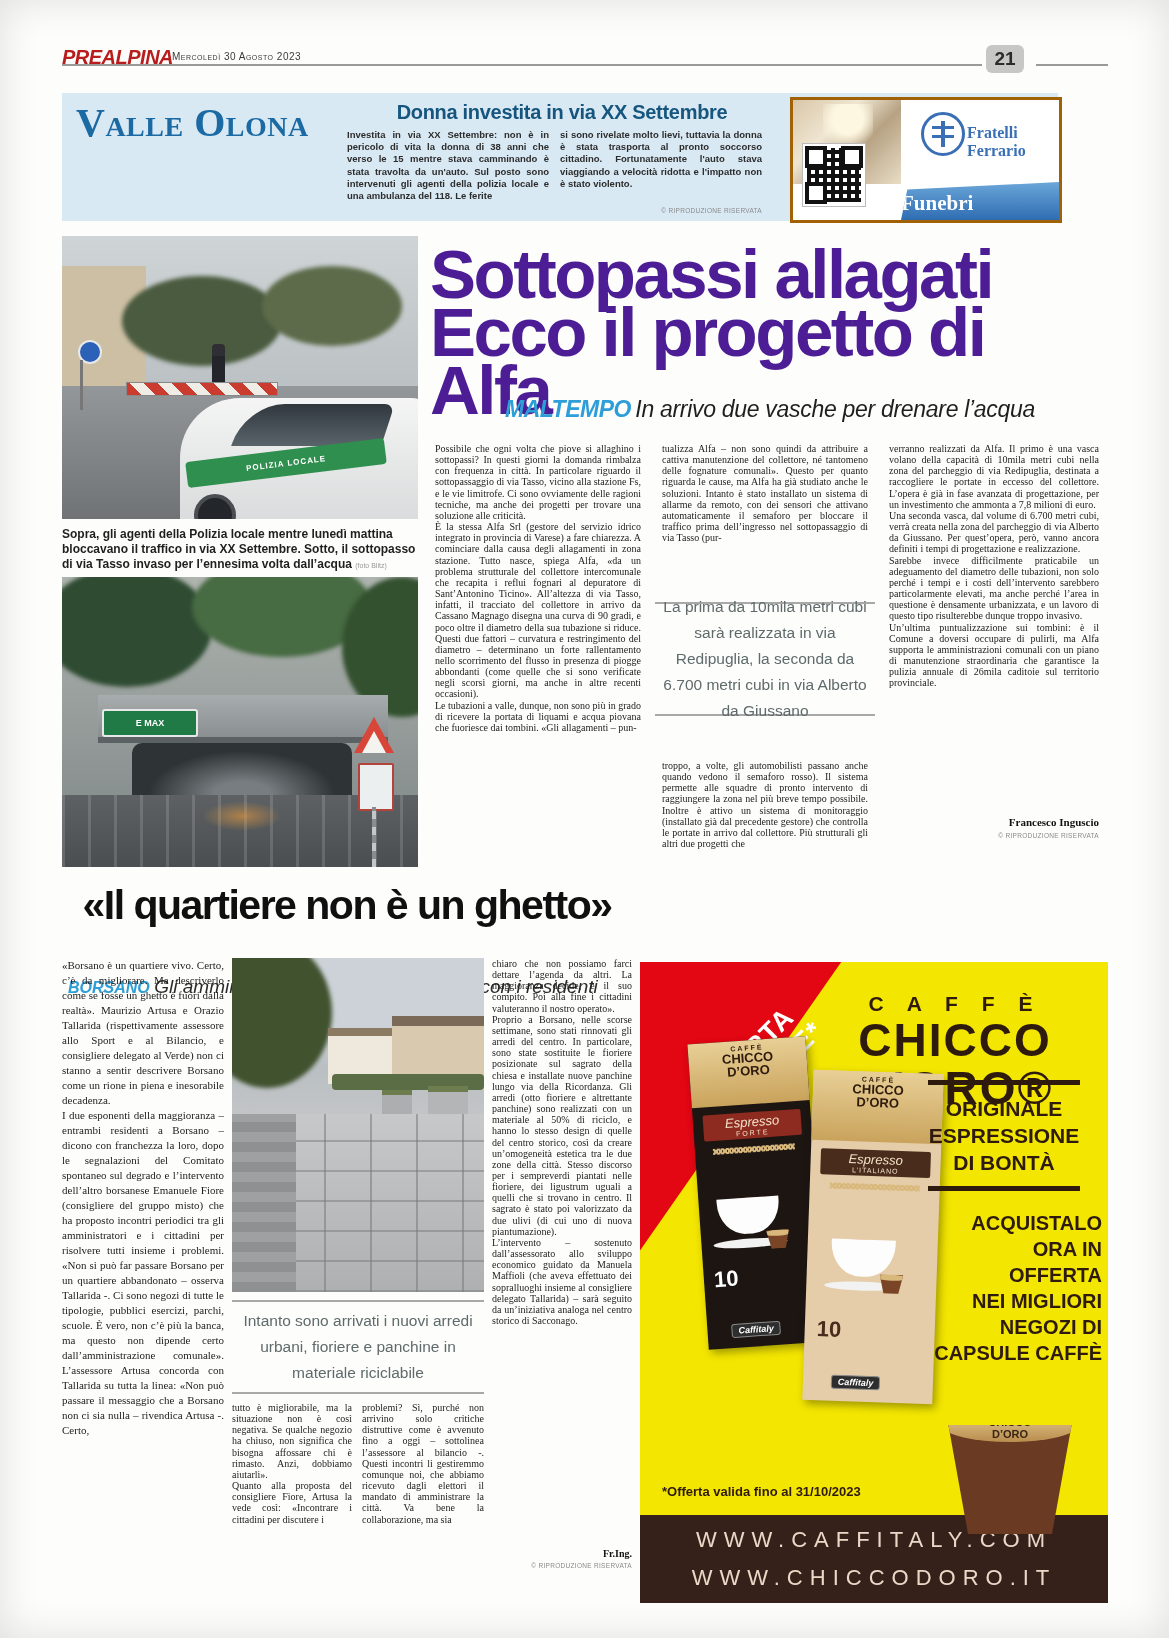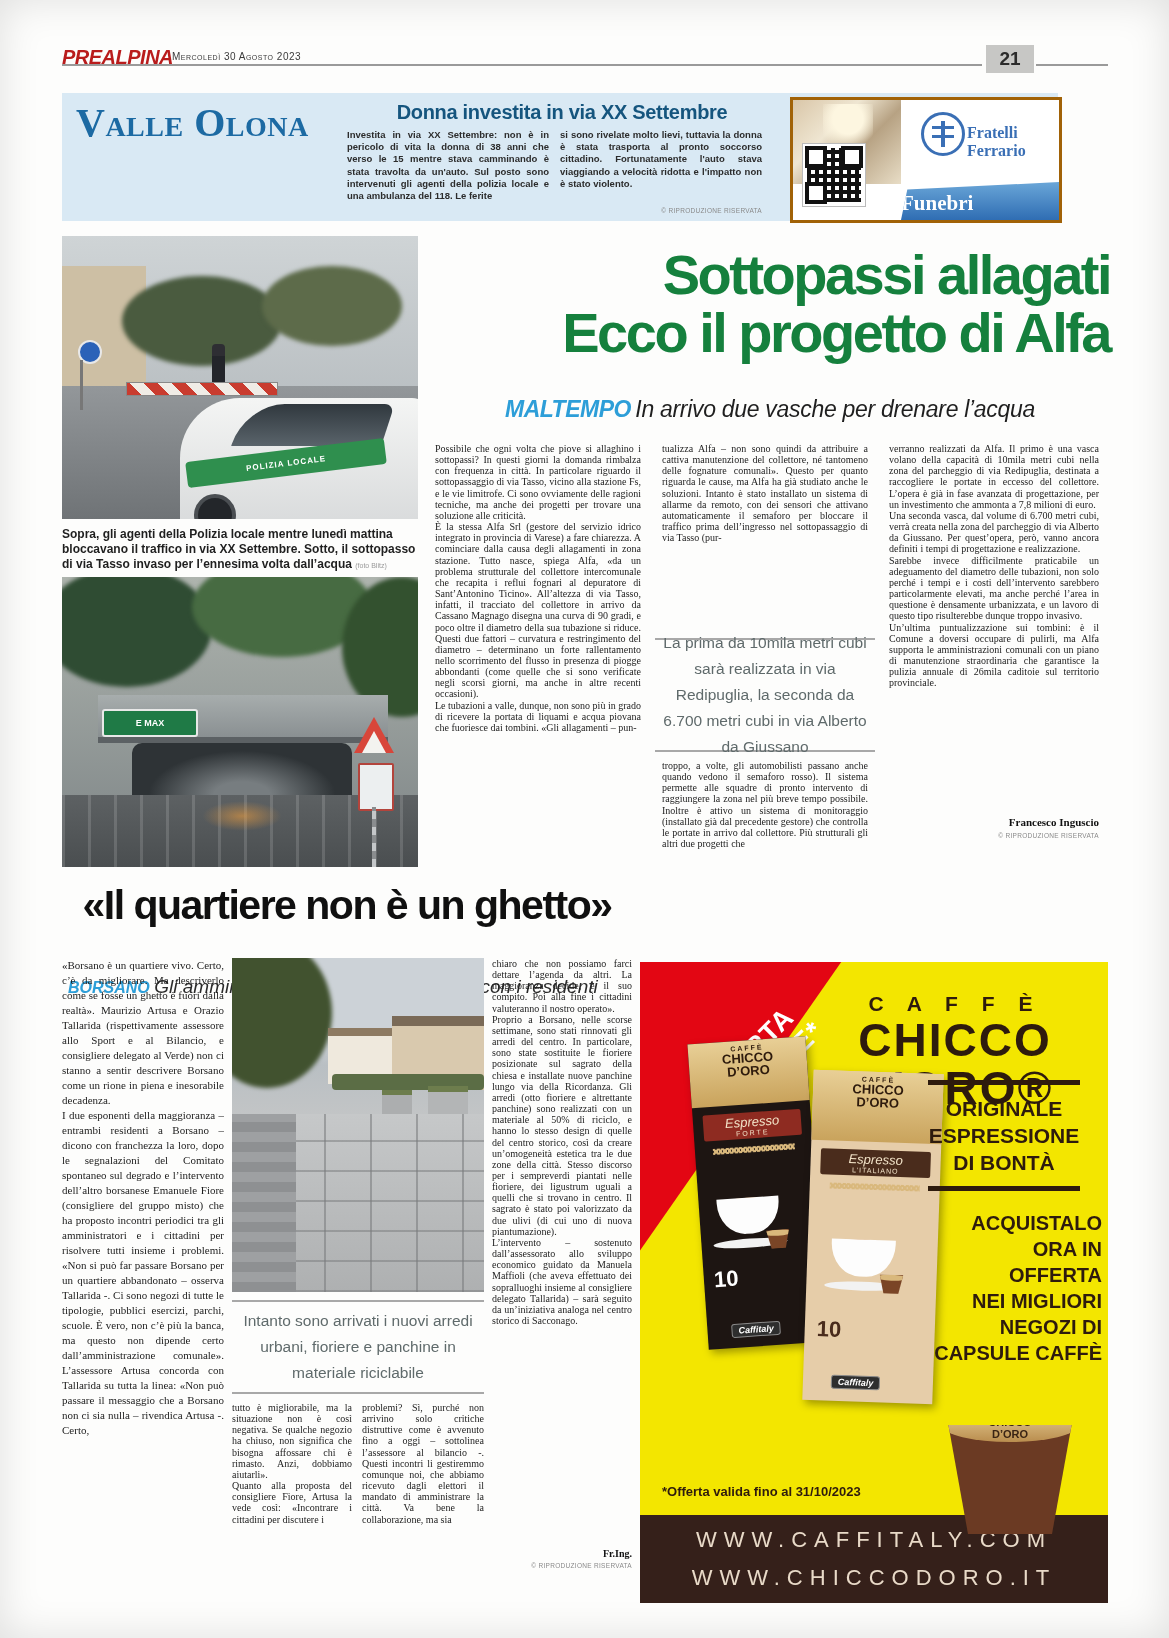--- a/index.html
+++ b/index.html
@@ -4,22 +4,22 @@
 <style>
   html,body{margin:0;padding:0;background:#d8d8d6;}
   #page{position:relative;width:1169px;height:1638px;margin:0 auto;background:#fdfdfc;
         font-family:"Liberation Sans",sans-serif;overflow:hidden;
         box-shadow:inset 0 0 40px rgba(0,0,0,.12);}
   .abs{position:absolute;}
   
   .masthead{font-style:italic;font-weight:700;font-size:20px;color:#b91c1c;letter-spacing:-.5px;}
   .dateline{font-size:10px;color:#3a3a3a;font-variant:small-caps;letter-spacing:.5px;}
   .hrule{height:2px;background:#9a9a9a;}
-  .pagenum{width:48px;height:28px;background:#c7c7c5;color:#2b2b2b;font-weight:700;
-           font-size:19px;display:flex;align-items:center;justify-content:center;}
+  .pagenum{width:38px;height:28px;background:#c7c7c5;color:#2b2b2b;font-weight:700;
+           font-size:19px;display:flex;align-items:center;justify-content:center;border-radius:6px;}
   
   .bluebox{background:#d9e9f4;}
   .sectitle{font-family:"Liberation Serif",serif;font-weight:700;color:#1c6aa3;
             font-variant:small-caps;font-size:40px;line-height:44px;letter-spacing:.5px;}
   .briefhead{font-weight:700;font-size:20px;color:#15557e;text-align:center;letter-spacing:-.3px;}
   .briefcol{font-size:9.5px;line-height:12.2px;font-weight:700;color:#2c2c2c;
             text-align:justify;white-space:pre-line;}
   .microcopy{font-size:6.5px;color:#8a8a8a;letter-spacing:.3px;}
   
   .fad{background:#fff;border:3px solid #a16207;overflow:hidden;}
@@ -32,21 +32,21 @@
   .qr-eye{position:absolute;width:14px;height:14px;border:4px solid #111;background:#fff;}
   .fflogo{border:3px solid #3a6fb5;border-radius:50%;}
   .fflogo:before{content:"";position:absolute;left:45%;top:15%;width:10%;height:70%;background:#3a6fb5;}
   .fflogo:after{content:"";position:absolute;left:20%;top:28%;width:60%;height:10%;background:#3a6fb5;box-shadow:0 9px 0 #3a6fb5;}
   .ffbrand{font-family:"Liberation Serif",serif;font-weight:700;color:#3a6fb5;font-size:16px;}
   .fband{background:linear-gradient(180deg,#6aa6d8,#2f6db3);
          clip-path:polygon(0 100%,4% 20%,100% 0,100% 100%);
          color:#fff;font-family:"Liberation Serif",serif;font-weight:700;font-size:21px;
          display:flex;align-items:flex-end;justify-content:flex-end;padding:0 10px 4px 0;box-sizing:border-box;}
   
-  .h-main{font-weight:700;color:#15803d;font-size:56px;line-height:58px;letter-spacing:-2.5px;text-align:right;}
+  .h-main{font-weight:700;color:#4c1d95;font-size:69px;line-height:58px;letter-spacing:-2.5px;text-align:left;}
   .kick{font-weight:700;font-style:italic;font-size:23px;color:#2d9ed8;letter-spacing:-.5px;}
   .subhead{font-style:italic;font-size:23px;color:#1f1f1f;letter-spacing:-.3px;}
   .h-two{font-weight:700;color:#101010;font-size:41px;letter-spacing:-1.5px;text-align:center;}
   .kick2{font-weight:700;font-style:italic;font-size:16px;color:#2d9ed8;}
   .subhead2{font-style:italic;font-size:19px;color:#2b2b2b;}
   
   .serifcol{font-family:"Liberation Serif",serif;font-size:10px;line-height:11.15px;
             color:#1c1c1c;text-align:justify;white-space:pre-line;overflow:hidden;
             hyphens:auto;-webkit-hyphens:auto;}
   .colA{font-size:11px;line-height:15px;}
@@ -175,21 +175,21 @@
   </div>
   <div class="abs" style="left:430px;top:396px;width:680px;text-align:center;">
     <span class="kick">MALTEMPO</span>
     <span class="subhead">In arrivo due vasche per drenare l’acqua</span>
   </div>
 
   <div class="abs serifcol" style="left:435px;top:443px;width:206px;height:414px;">Possibile che ogni volta che piove si allaghino i sottopassi? In questi giorni la domanda rimbalza con frequenza in città. In particolare riguardo il sottopassaggio di via Tasso, vicino alla stazione Fs, e le vie limitrofe. Ci sono ovviamente delle ragioni tecniche, ma anche dei progetti per trovare una soluzione alle criticità.
 È la stessa Alfa Srl (gestore del servizio idrico integrato in provincia di Varese) a fare chiarezza. A cominciare dalla causa degli allagamenti in zona stazione. Tutto nasce, spiega Alfa, «da un problema strutturale del collettore intercomunale che recapita i reflui fognari al depuratore di Sant’Antonino Ticino». All’altezza di via Tasso, infatti, il tracciato del collettore in arrivo da Cassano Magnago disegna una curva di 90 gradi, e poco oltre il diametro della sua tubazione si riduce. Questi due fattori – curvatura e restringimento del diametro – determinano un forte rallentamento nello scorrimento del flusso in presenza di piogge abbondanti (come quelle che si sono verificate negli scorsi giorni, ma anche in altre recenti occasioni).
 Le tubazioni a valle, dunque, non sono più in grado di ricevere la portata di liquami e acqua piovana che fuoriesce dai tombini. «Gli allagamenti – pun-</div>
   <div class="abs serifcol" style="left:662px;top:443px;width:206px;height:190px;">tualizza Alfa – non sono quindi da attribuire a cattiva manutenzione del collettore, né tantomeno delle fognature comunali». Questo per quanto riguarda le cause, ma Alfa ha già studiato anche le soluzioni. Intanto è stato installato un sistema di allarme da remoto, con dei sensori che attivano automaticamente il semaforo per bloccare il traffico prima dell’ingresso nel sottopassaggio di via Tasso (pur-</div>
-  <div class="abs pullq" style="left:655px;top:638px;width:220px;height:114px;">La prima da 10mila metri cubi sarà realizzata in via Redipuglia, la seconda da 6.700 metri cubi in via Alberto da Giussano</div>
+  <div class="abs pullq" style="left:655px;top:602px;width:220px;height:114px;">La prima da 10mila metri cubi sarà realizzata in via Redipuglia, la seconda da 6.700 metri cubi in via Alberto da Giussano</div>
   <div class="abs serifcol" style="left:662px;top:760px;width:206px;height:98px;">troppo, a volte, gli automobilisti passano anche quando vedono il semaforo rosso). Il sistema permette alle squadre di pronto intervento di raggiungere la zona nel più breve tempo possibile. Inoltre è attivo un sistema di monitoraggio (installato già dal precedente gestore) che controlla le portate in arrivo dal collettore. Più strutturali gli altri due progetti che</div>
   <div class="abs serifcol" style="left:889px;top:443px;width:210px;height:372px;">verranno realizzati da Alfa. Il primo è una vasca volano della capacità di 10mila metri cubi nella zona del parcheggio di via Redipuglia, destinata a raccogliere le portate in eccesso del collettore. L’opera è già in fase avanzata di progettazione, per un investimento che ammonta a 7,8 milioni di euro.
 Una seconda vasca, dal volume di 6.700 metri cubi, verrà creata nella zona del parcheggio di via Alberto da Giussano. Per quest’opera, però, vanno ancora definiti i tempi di progettazione e realizzazione.
 Sarebbe invece difficilmente praticabile un adeguamento del diametro delle tubazioni, non solo perché i tempi e i costi dell’intervento sarebbero particolarmente elevati, ma anche perché l’area in questione è densamente urbanizzata, e un lavoro di questo tipo risulterebbe dunque troppo invasivo.
 Un’ultima puntualizzazione sui tombini: è il Comune a doversi occupare di pulirli, ma Alfa supporta le amministrazioni comunali con un piano di manutenzione straordinaria che garantisce la pulizia annuale di 26mila caditoie sul territorio provinciale.</div>
   <div class="abs byline" style="left:889px;top:816px;width:210px;">Francesco Inguscio</div>
   <div class="abs repro" style="left:889px;top:832px;width:210px;">© RIPRODUZIONE RISERVATA</div>
 
   <div class="abs h-two" style="left:62px;top:882px;width:570px;">«Il quartiere non è un ghetto»</div>
   <div class="abs" style="left:68px;top:928px;width:564px;margin-top:48px;">

